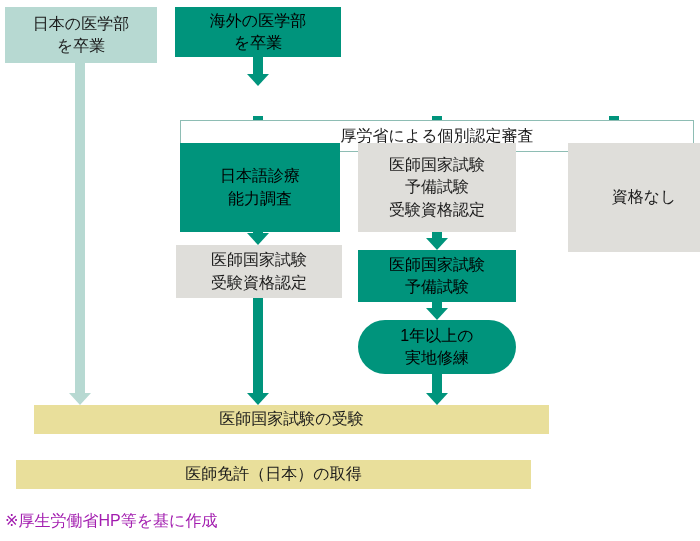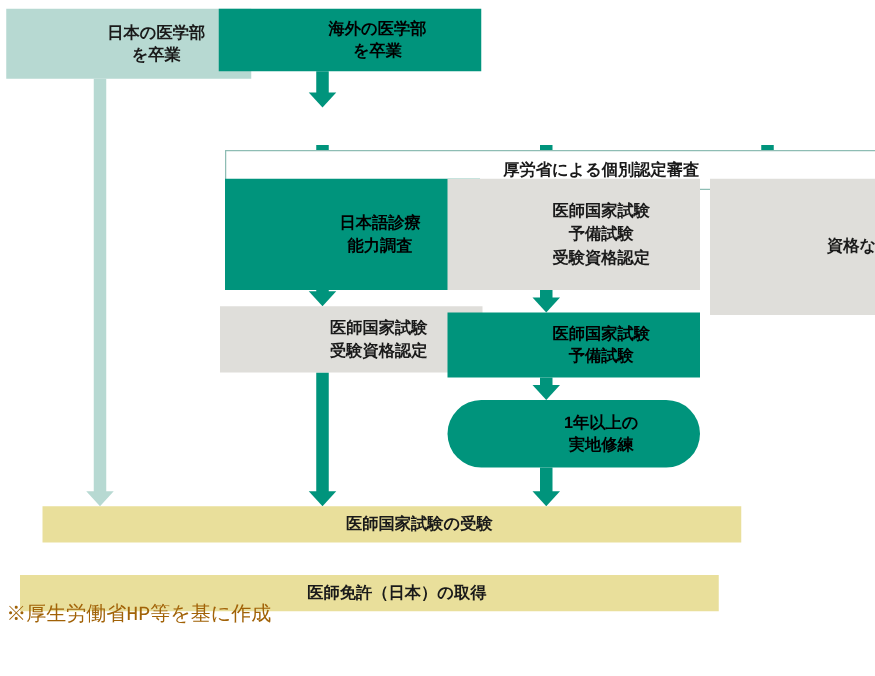--- a/index.html
+++ b/index.html
@@ -1,41 +1,41 @@
 <!DOCTYPE html>
 <html style="--teal: #00947c; --light_teal: #b7d9d2; --gray: #dfdeda; --yellow: #e9df9b; --outline_border: #8ebdb4;"><head>
 <meta charset="utf-8">
 <style>
   html,body{margin:0;padding:0;background:#ffffff;}
   body{font-family:"Liberation Sans","DejaVu Sans",sans-serif;}
   .canvas{position:relative;width:700px;height:541px;background:#fff;overflow:hidden;}
 
   .box{
     position:absolute;display:flex;align-items:center;justify-content:center;
-    text-align:center;white-space:pre-line;font-weight:bold;font-size:13px;
-    line-height:1.4;color:#1a1a1a;padding-left:44px;
+    text-align:center;white-space:pre-line;font-weight:normal;font-size:16px;
+    line-height:1.4;color:#1a1a1a;
   }
   .fill-teal{background:var(--teal);color:#000000;}
   .fill-light{background:var(--light_teal);}
   .fill-gray{background:var(--gray);}
   .fill-yellow{background:var(--yellow);}
   .outline{background:#ffffff;border:1px solid var(--outline_border);margin-top:34px;}
 
   .arrow{position:absolute;width:22px;--c:var(--teal);}
   .arrow::before{
     content:"";position:absolute;left:6px;top:0;bottom:11px;width:10px;background:var(--c);
   }
   .arrow::after{
     content:"";position:absolute;left:0;bottom:0;width:0;height:0;
     border-left:11px solid transparent;border-right:11px solid transparent;
     border-top:12px solid var(--c);
   }
   .arrow.light{--c:var(--light_teal);}
 
-  .note{position:absolute;left:5px;top:481px;font-size:16px;color:#a16207;font-family:Liberation Mono, monospace;}
+  .note{position:absolute;left:5px;top:511px;font-size:16px;color:#a21caf;}
 </style>
 </head>
 <body>
 
 <div class="canvas">
 
   <div class="arrow light" style="left:69px;top:63px;height:342px;"></div>
   <div class="arrow" style="left:247px;top:57px;height:29px;"></div>
   <div class="arrow" style="left:247px;top:116px;height:27px;"></div>
   <div class="arrow" style="left:426px;top:116px;height:27px;"></div>

